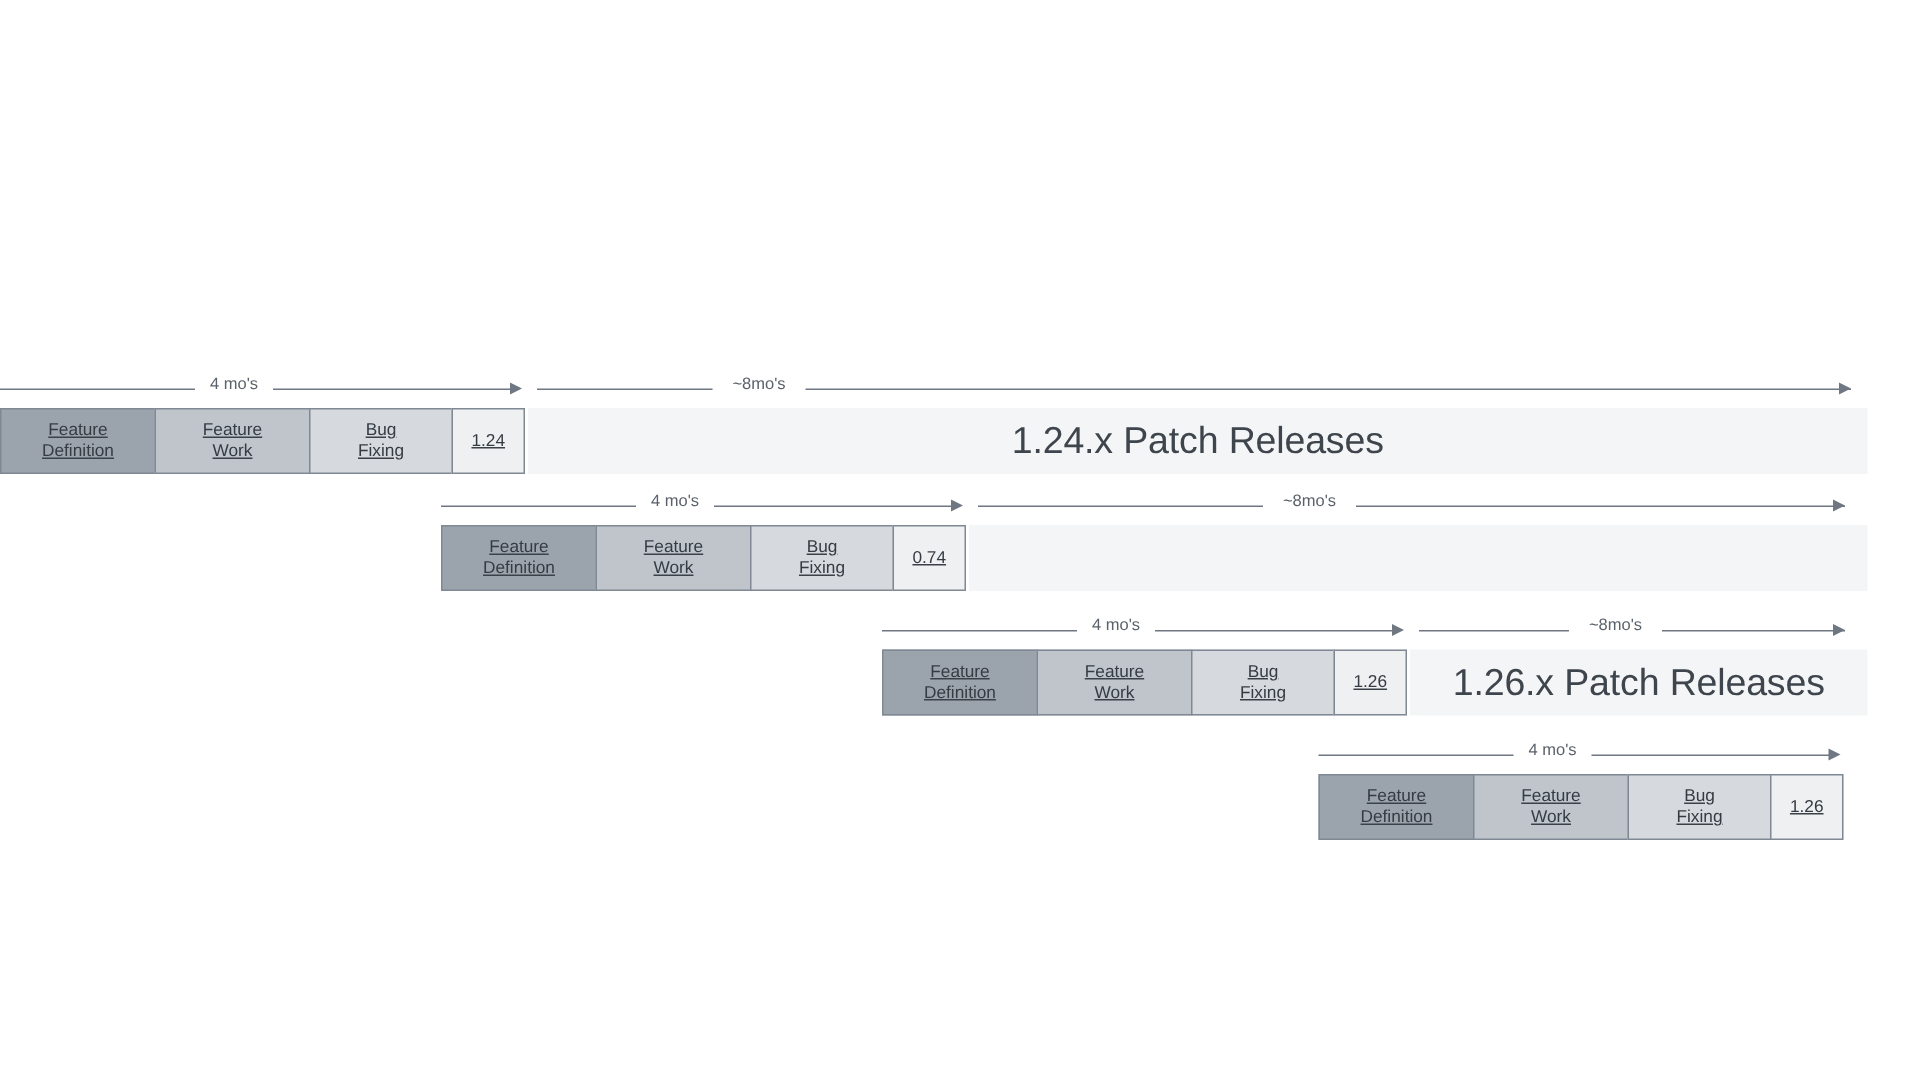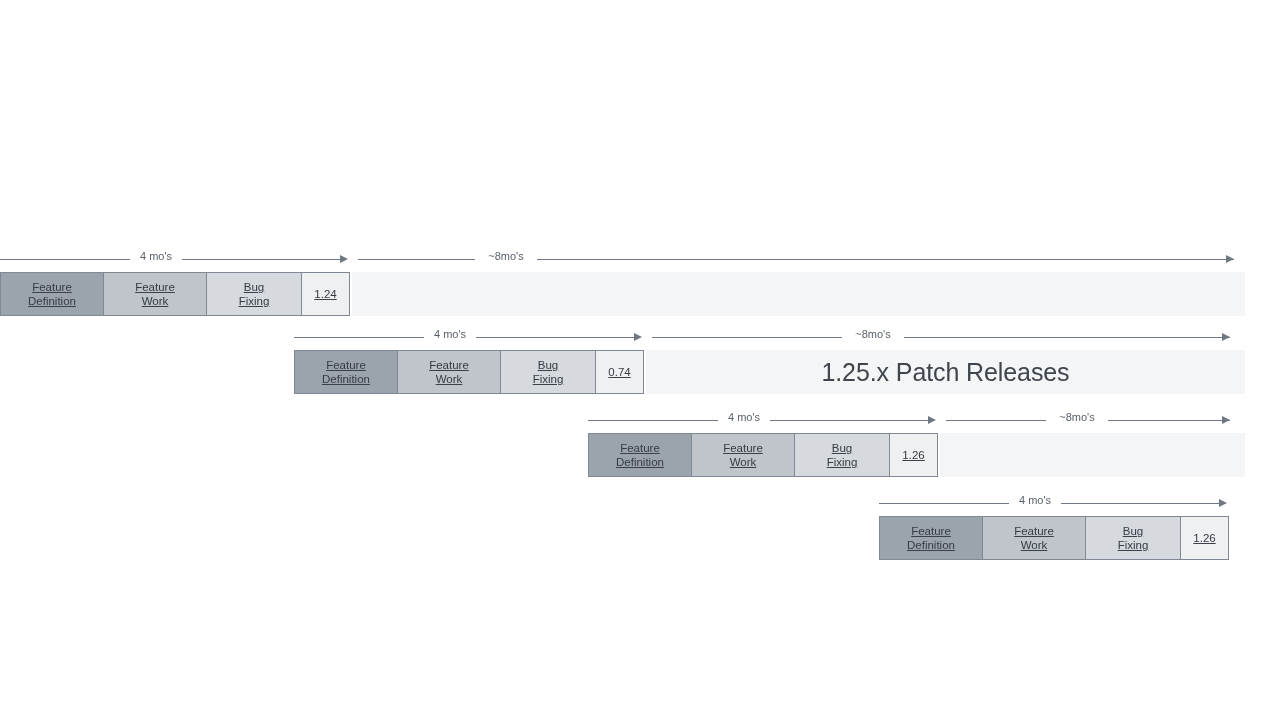--- a/index.html
+++ b/index.html
@@ -126,20 +126,23 @@
     </div>
 
     <div class="ruler" style="left:358px; width:884px;">
       <div class="ruler-line" style="left:0px; width:117px;"></div>
       <div class="ruler-label" style="left:117px; width:62px;"><span>~8mo's</span></div>
       <div class="ruler-line" style="left:179px; width:697px;"></div>
       <div class="ruler-head" style="left:868px;"></div>
     </div>
 
     <div class="band" style="left:352px; width:893px;"></div>
+    <div class="band-label" style="left:352px; width:893px;">
+        <span>1.24.x Patch Releases</span>
+      </div>
 
     <div class="phases" style="left:0px;">
       <div class="phase p1" style="width:104px;">
         <span class="ln">Feature</span>
         <span class="ln">Definition</span>
       </div>
       <div class="phase p2" style="width:104px;">
         <span class="ln">Feature</span>
         <span class="ln">Work</span>
       </div>
@@ -163,23 +166,20 @@
     </div>
 
     <div class="ruler" style="left:358px; width:592px;">
       <div class="ruler-line" style="left:0px; width:190px;"></div>
       <div class="ruler-label" style="left:190px; width:62px;"><span>~8mo's</span></div>
       <div class="ruler-line" style="left:252px; width:326px;"></div>
       <div class="ruler-head" style="left:570px;"></div>
     </div>
 
     <div class="band" style="left:352px; width:599px;"></div>
-    <div class="band-label" style="left:352px; width:599px;">
-        <span>1.25.x Patch Releases</span>
-      </div>
 
     <div class="phases" style="left:0px;">
       <div class="phase p1" style="width:104px;">
         <span class="ln">Feature</span>
         <span class="ln">Definition</span>
       </div>
       <div class="phase p2" style="width:104px;">
         <span class="ln">Feature</span>
         <span class="ln">Work</span>
       </div>
@@ -203,20 +203,23 @@
     </div>
 
     <div class="ruler" style="left:358px; width:298px;">
       <div class="ruler-line" style="left:0px; width:100px;"></div>
       <div class="ruler-label" style="left:100px; width:62px;"><span>~8mo's</span></div>
       <div class="ruler-line" style="left:162px; width:122px;"></div>
       <div class="ruler-head" style="left:276px;"></div>
     </div>
 
     <div class="band" style="left:352px; width:305px;"></div>
+    <div class="band-label" style="left:352px; width:305px;">
+        <span>1.26.x Patch Releases</span>
+      </div>
 
     <div class="phases" style="left:0px;">
       <div class="phase p1" style="width:104px;">
         <span class="ln">Feature</span>
         <span class="ln">Definition</span>
       </div>
       <div class="phase p2" style="width:104px;">
         <span class="ln">Feature</span>
         <span class="ln">Work</span>
       </div>

